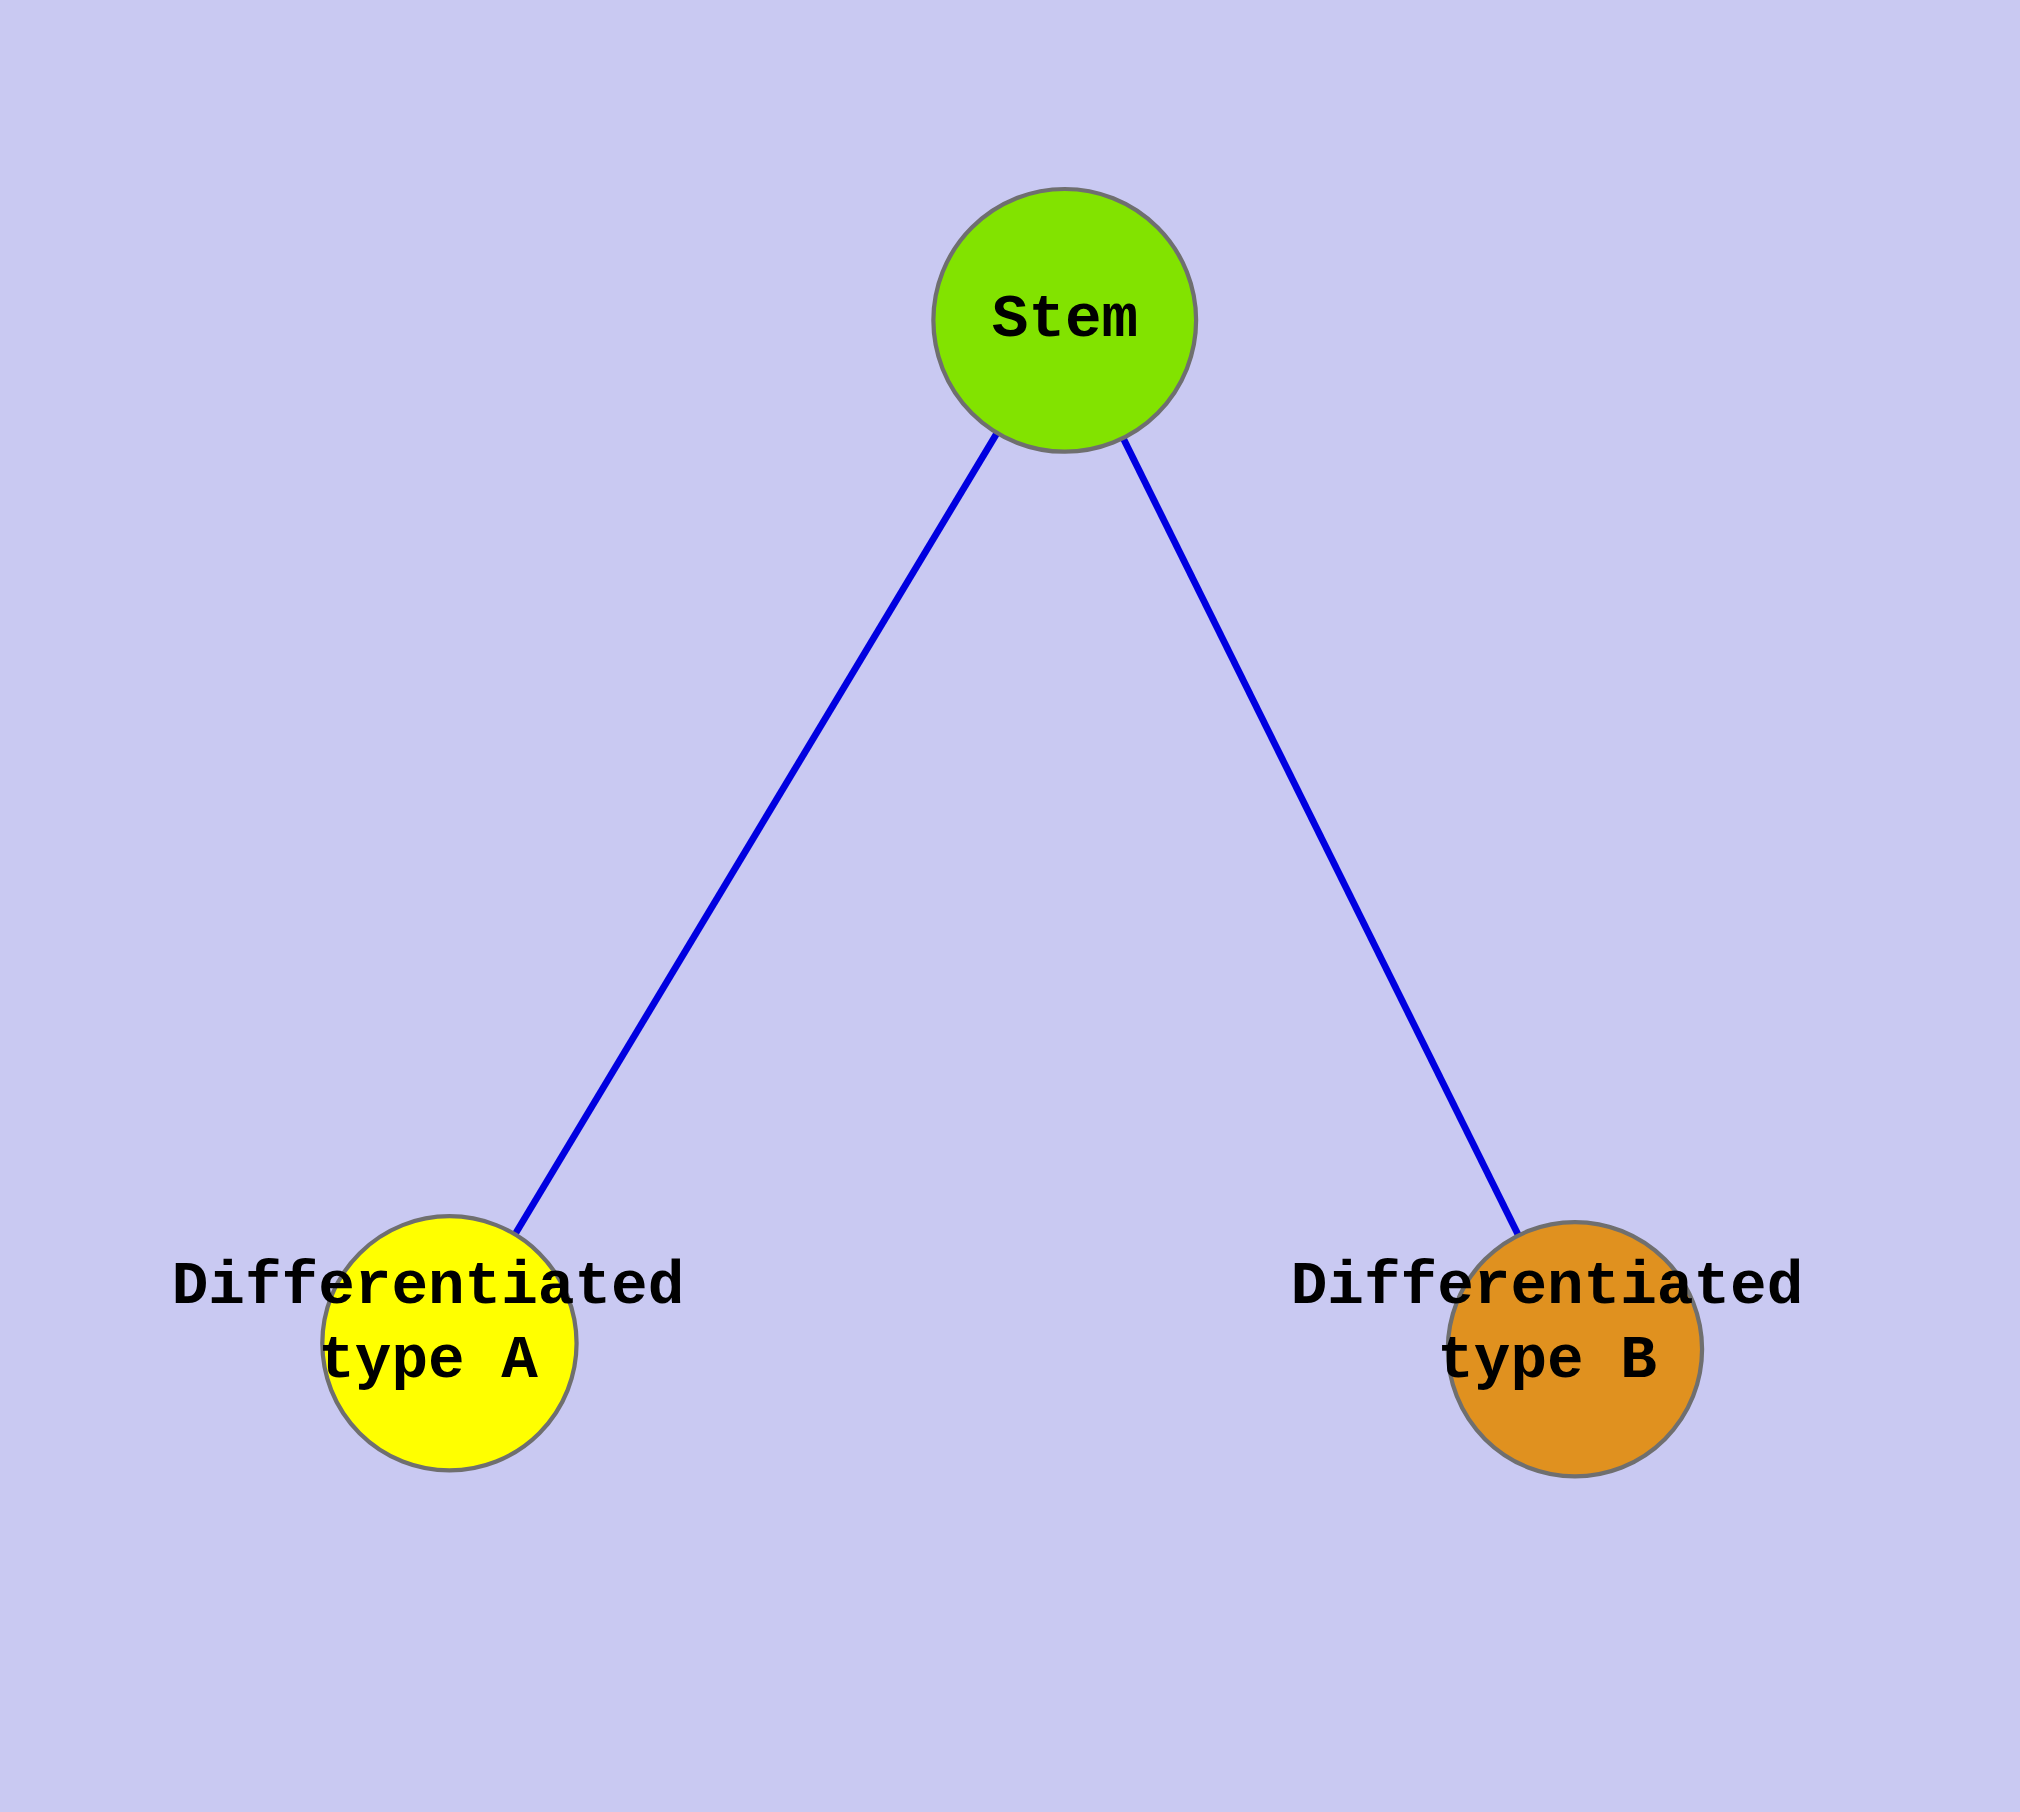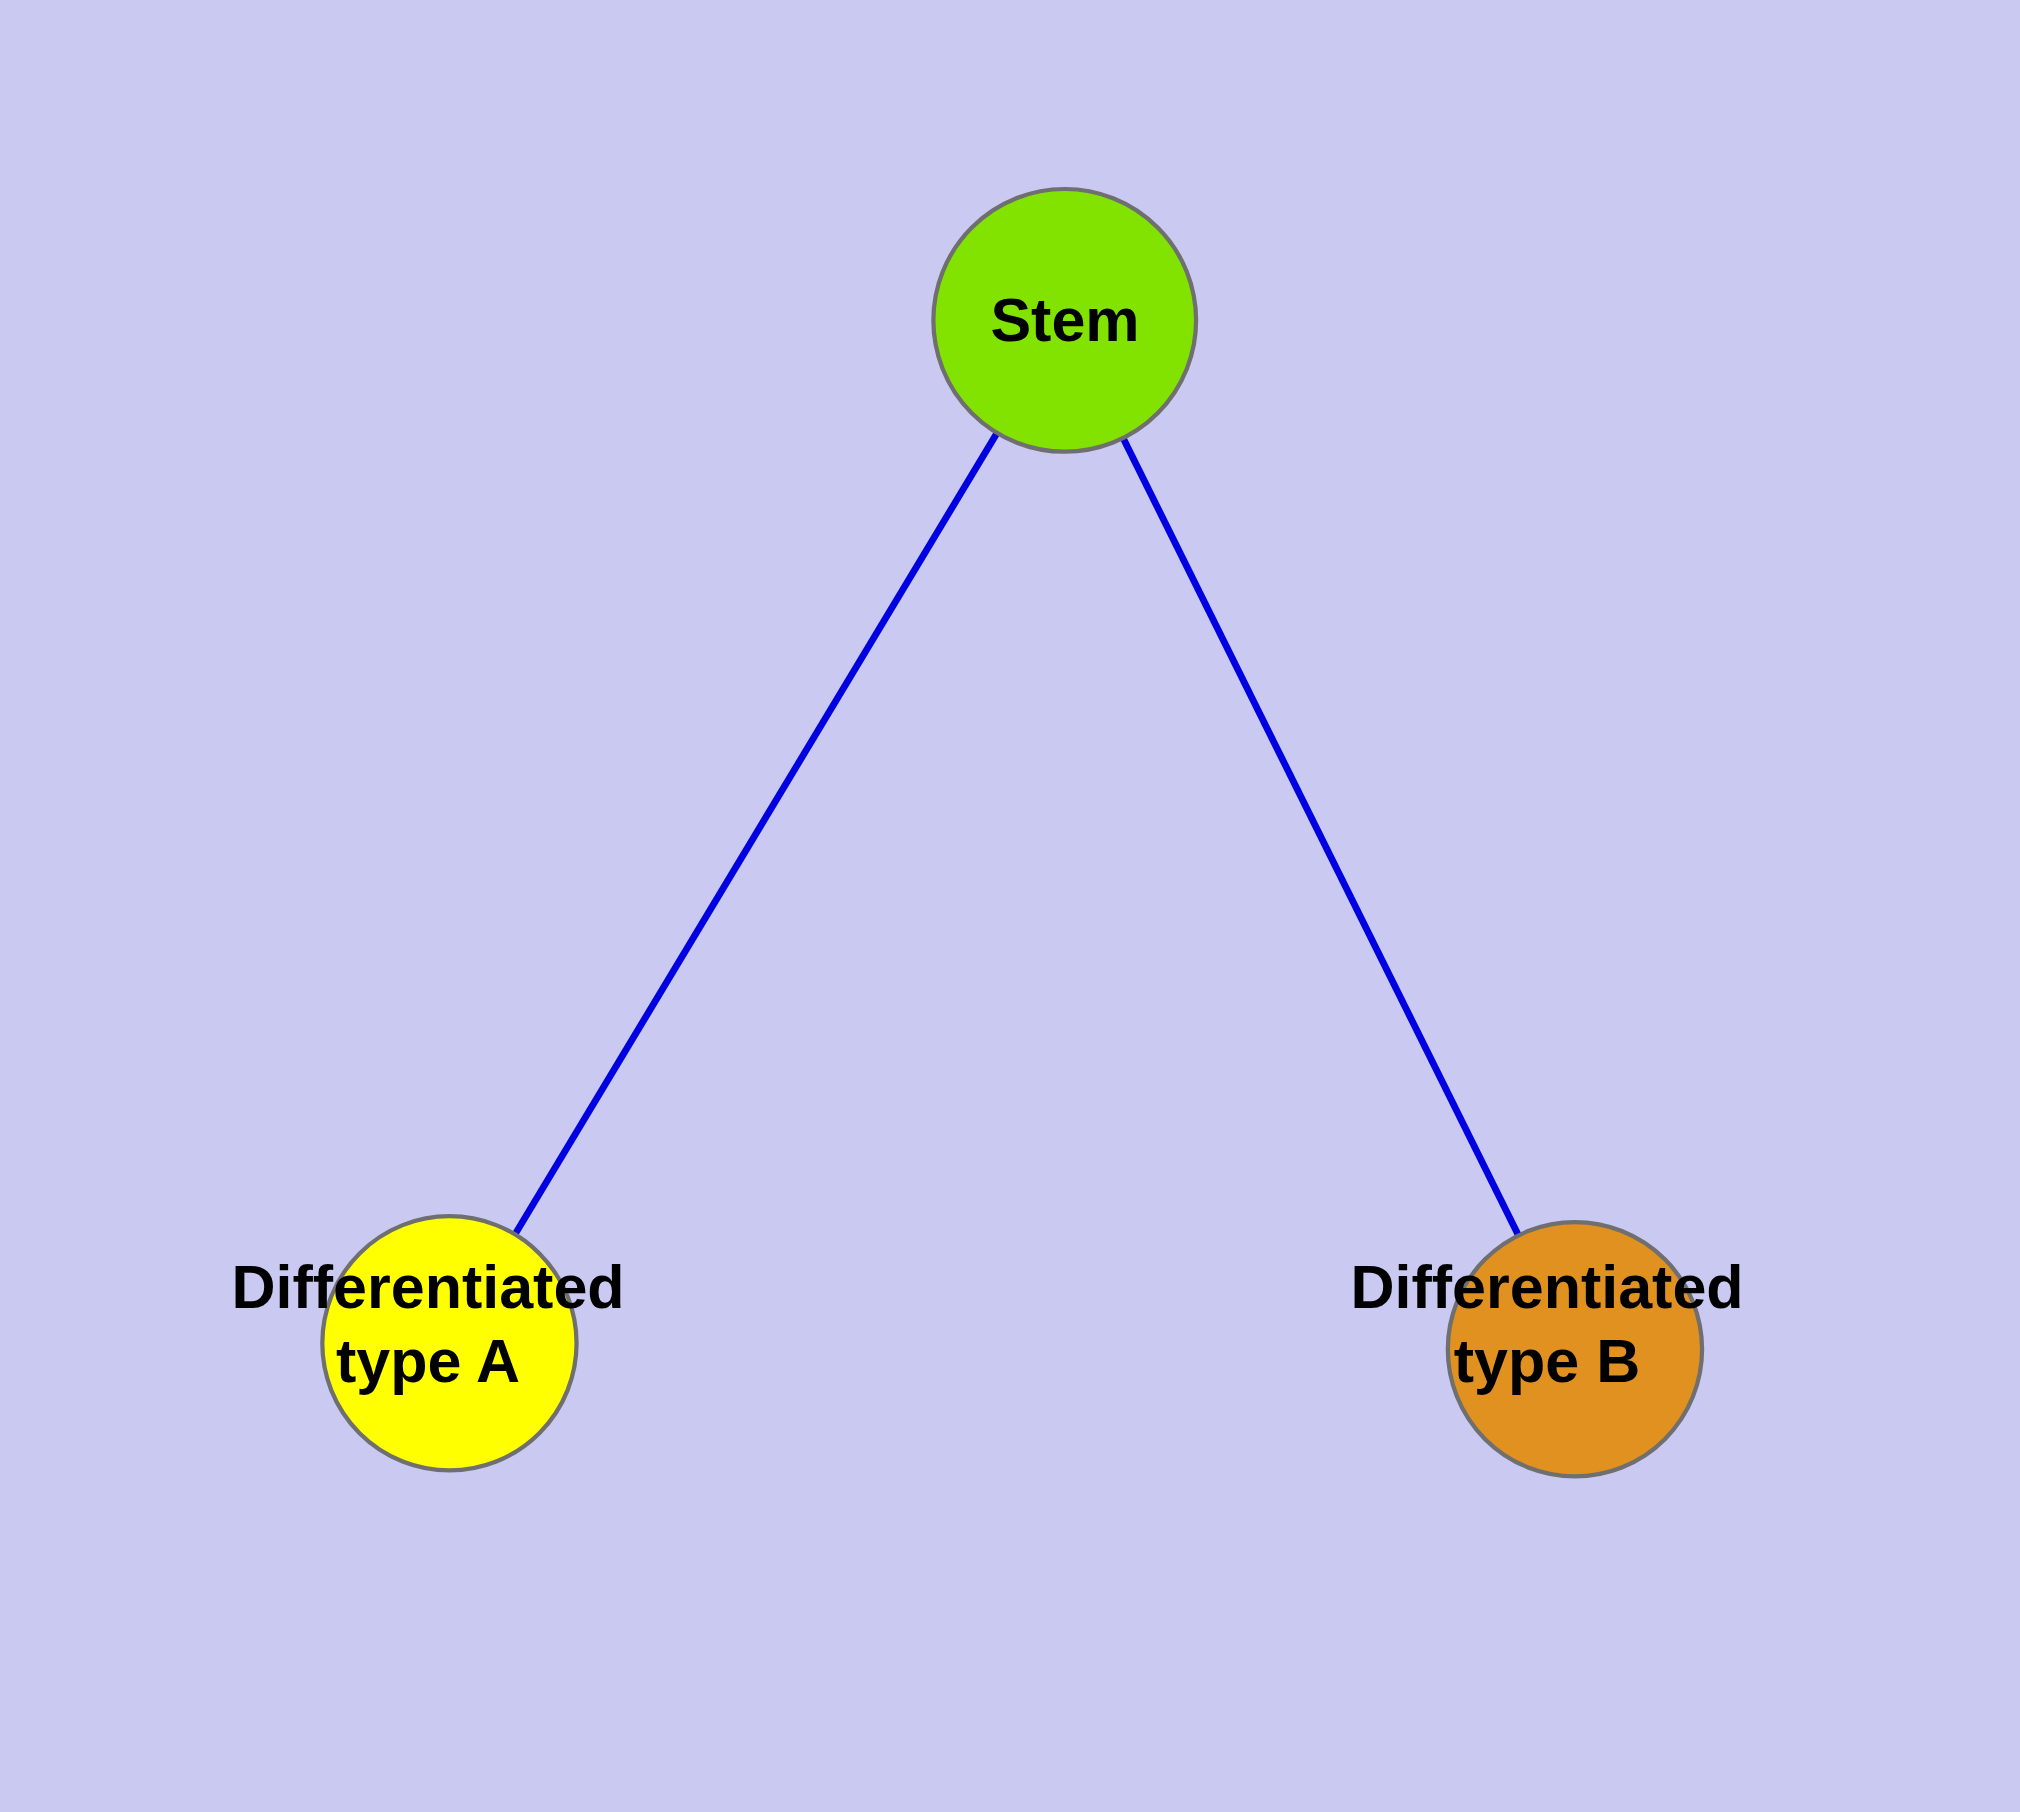--- a/index.html
+++ b/index.html
@@ -5,21 +5,21 @@
   html, body {
     margin: 0;
     padding: 0;
     background: #c9c9f2;
   }
   #canvas {
     position: relative;
     width: 2021px;
     height: 1812px;
     overflow: hidden;
-    font-family: Liberation Sans, sans-serif;
+    font-family: Liberation Mono, monospace;
   }
   #diagram-svg {
     position: absolute;
     top: 0;
     left: 0;
     width: 100%;
     height: 100%;
   }
   .node-label {
     position: absolute;

